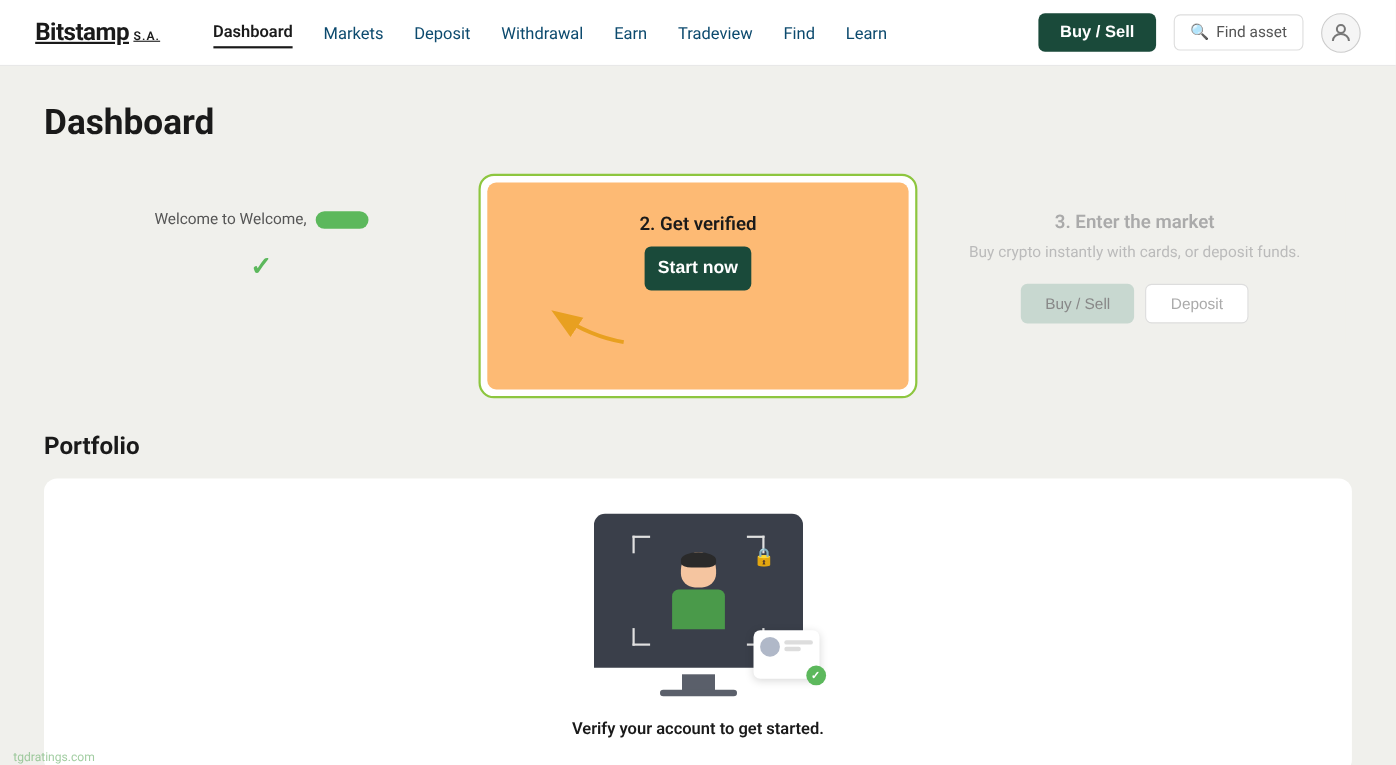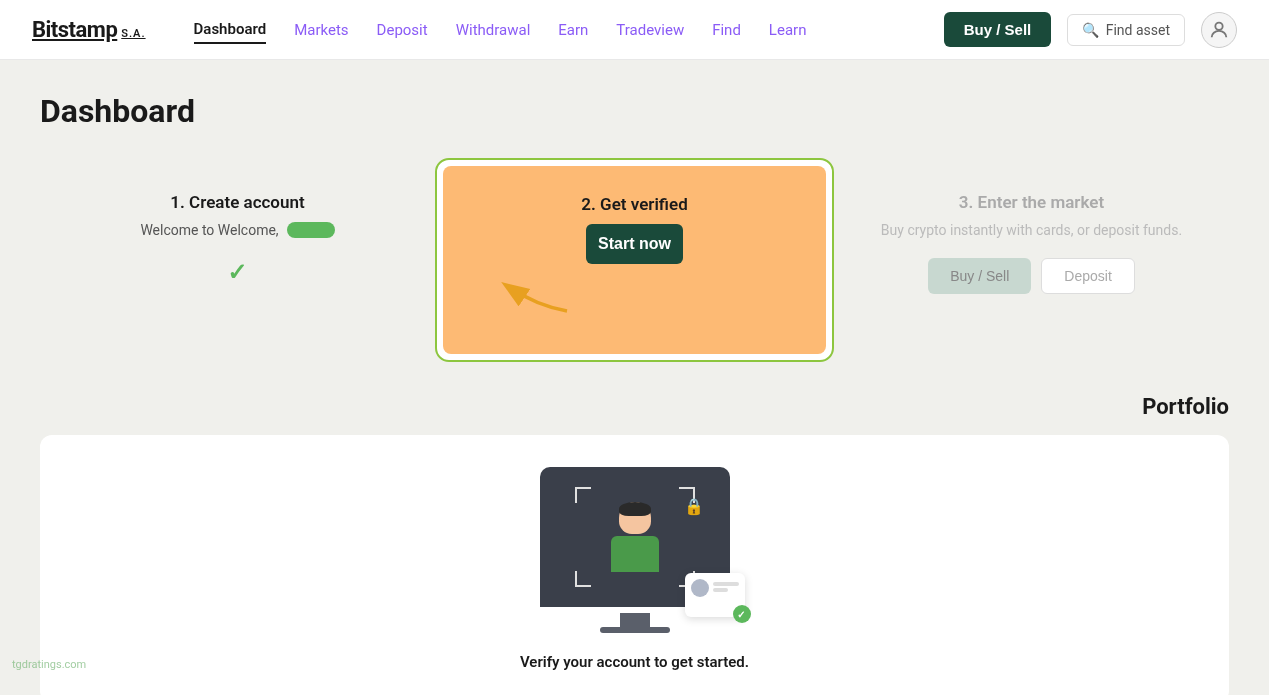--- a/index.html
+++ b/index.html
@@ -42,21 +42,21 @@
       letter-spacing: 1px;
     }
     nav {
       display: flex;
       align-items: center;
       gap: 28px;
       flex: 1;
     }
     .nav-item {
       font-size: 15px;
-      color: #8b5cf6;
+      color: #0c4a6e;
       text-decoration: none;
       cursor: pointer;
       padding: 4px 0;
     }
     .nav-item.active {
       color: #1a1a1a;
       font-weight: 600;
       border-bottom: 2px solid #1a1a1a;
     }
     .header-right {
@@ -227,21 +227,20 @@
       color: #aaa;
       border: 1px solid #ddd;
     }
 
     
     .portfolio-title {
       font-size: 22px;
       font-weight: 700;
       color: #1a1a1a;
       margin-bottom: 16px;
-      text-align: right;
     }
     .portfolio-card {
       background: #fff;
       border-radius: 12px;
       min-height: 240px;
       display: flex;
       flex-direction: column;
       align-items: center;
       padding: 32px 24px;
       position: relative;
@@ -399,21 +398,21 @@
     .portfolio-bottom-text {
       font-size: 15px;
       font-weight: 600;
       color: #1a1a1a;
       text-align: center;
     }
 
     
     .watermark {
       position: fixed;
-      bottom: 24px;
+      bottom: 0;
       left: 12px;
       font-size: 11px;
       color: #7ab87a;
       opacity: 0.7;
     }
   </style>
 </head>
 <body>
 
 <header>
@@ -446,21 +445,20 @@
   </div>
 </header>
 
 <main>
   <h1 class="page-title">Dashboard</h1>
 
   <div class="steps-container">
 
     <div class="step-wrapper" style="border: none; background: transparent;">
       <div class="step-card" style="background:#f0f0ec; border-radius:10px; padding:28px 24px; text-align:center;">
-        <div class="step-number-title">1. Create account</div>
         <div class="step1-content">
           <span class="welcome-text">Welcome to Welcome,</span>
           <span class="username-badge"></span>
         </div>
         <div class="check-mark">✓</div>
       </div>
     </div>
 
     <div class="step-wrapper active">
       <div class="step-card">

